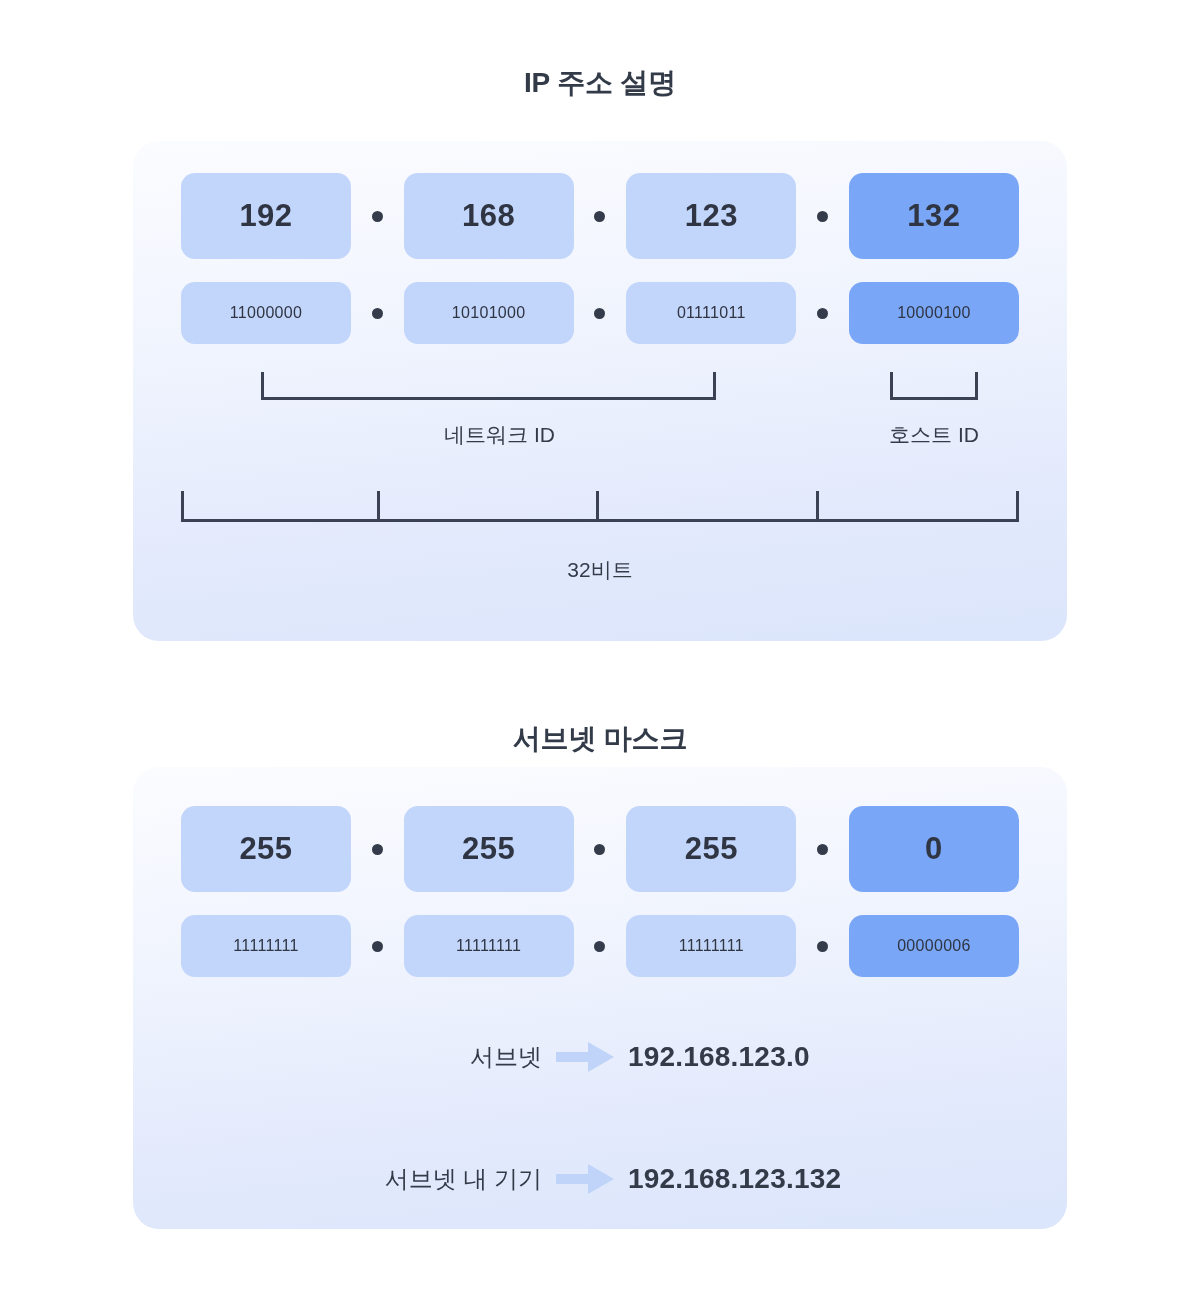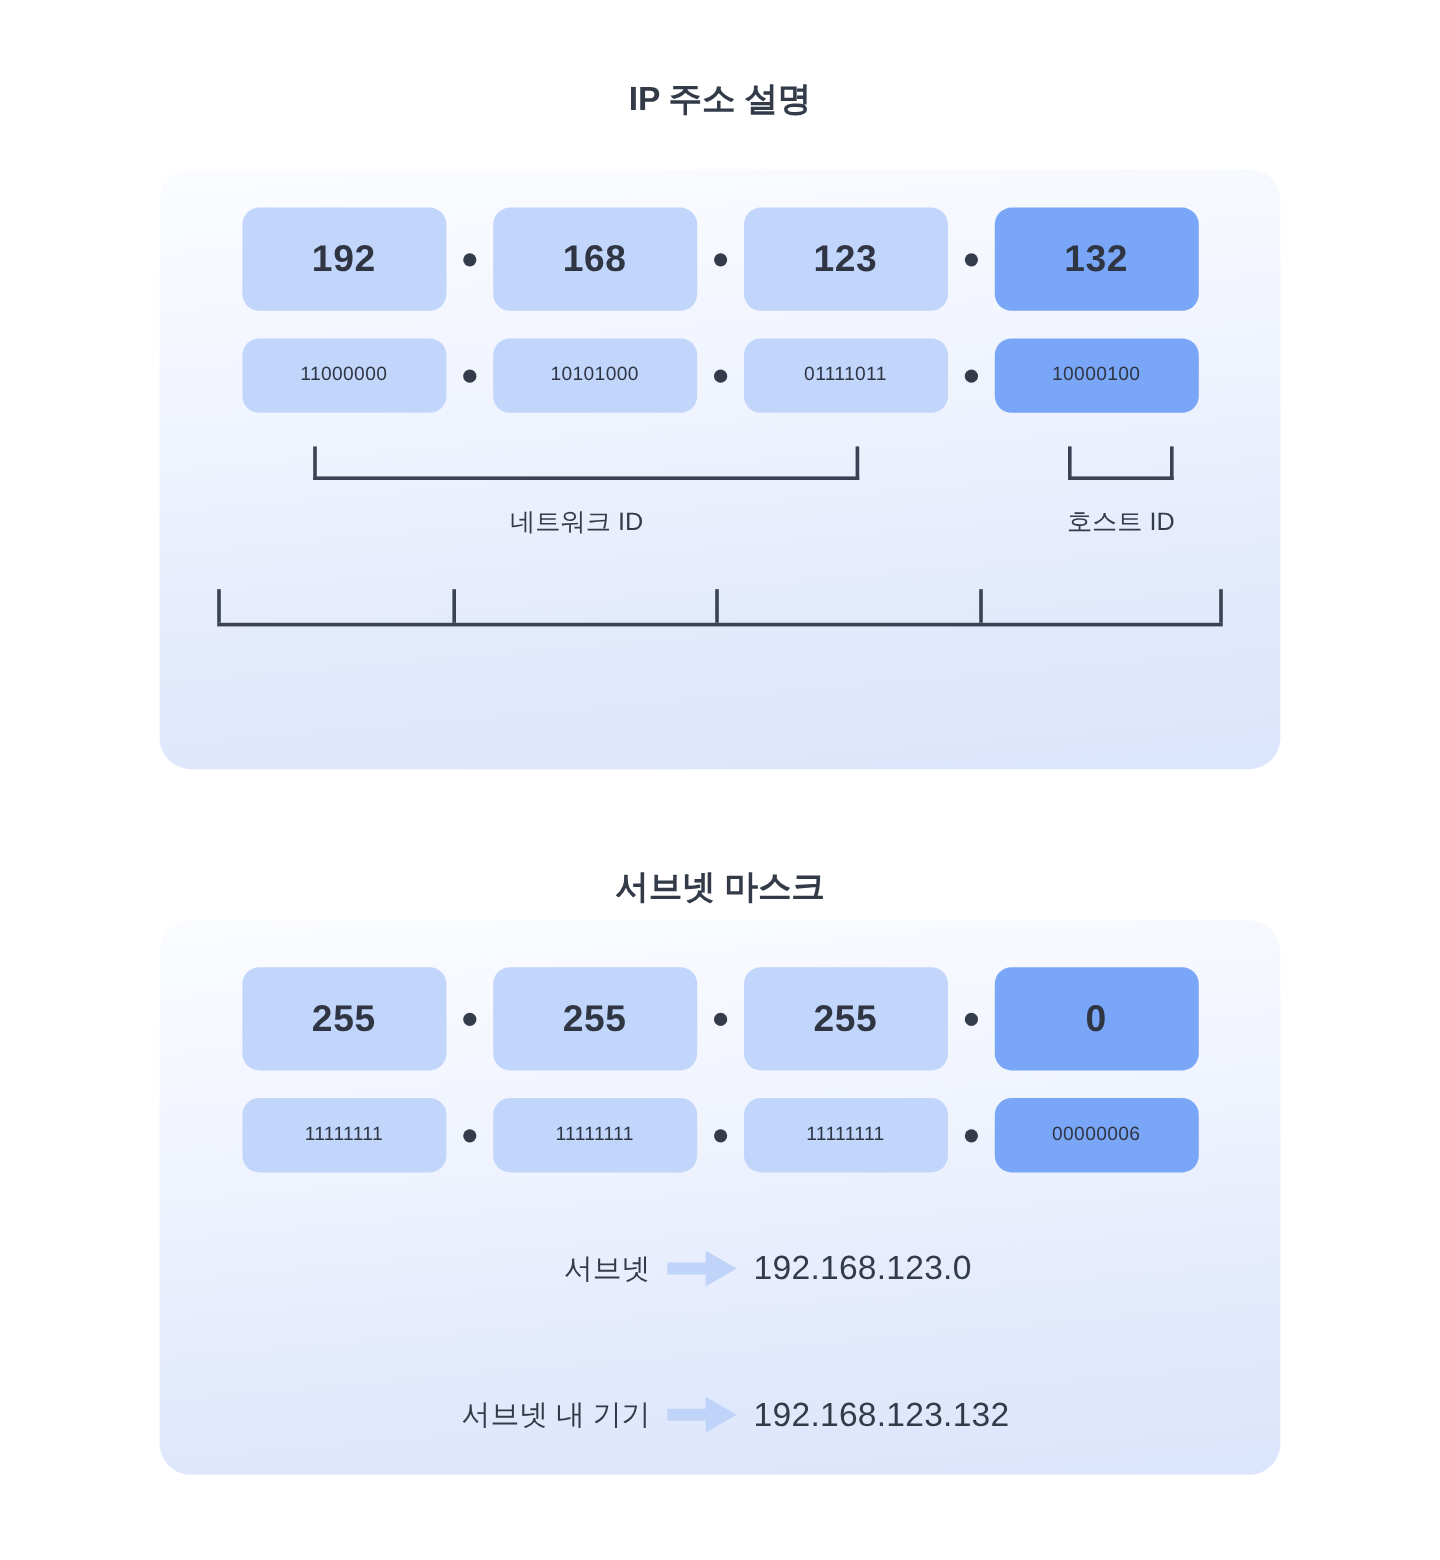--- a/index.html
+++ b/index.html
@@ -39,21 +39,21 @@
   #panel-ip   { top: 141px; height: 500px; }
   #panel-mask { top: 767px; height: 462px; }
 
   
   .octet-row {
     position: absolute;
     left: 48px;
     right: 48px;
     display: flex;
     align-items: center;
-    justify-content: center;
+    justify-content: space-between;
   }
 
   .octet-cell {
     display: flex;
     align-items: center;
   }
 
   .box {
     border-radius: 14px;
     background: #c2d5fb;
@@ -108,21 +108,21 @@
 
   .bracket-label {
     position: absolute;
     text-align: center;
     font-size: 21px;
     color: #333b49;
     white-space: nowrap;
   }
 
   #bracket-network { top: 231px; left: 128px; width: 455px; height: 28px; }
-  #label-network   { top: 280px; left: 120px; width: 455px; }
+  #label-network   { top: 280px; left: 139px; width: 455px; }
 
   #bracket-host { top: 231px; left: 757px; width: 88px; height: 28px; }
   #label-host   { top: 280px; left: 737px; width: 128px; }
 
   
   #ruler {
     position: absolute;
     top: 353px;
     left: 48px;
     width: 838px;
@@ -175,21 +175,21 @@
     align-items: center;
     justify-content: center;
   }
 
   .arrow svg { display: block; }
 
   .result-value {
     width: 300px;
     text-align: left;
     font-size: 28px;
-    font-weight: 400;
+    font-weight: 700;
     color: #333b49;
     letter-spacing: 0.2px;
     white-space: nowrap;
   }
 
   
   #title-ip   { position: absolute; top: 64px;  left: 0; width: 1200px; }
   #title-mask { position: absolute; top: 692px; left: 0; width: 1200px; margin-top: 28px; }
 </style>
 </head>
@@ -243,20 +243,21 @@
     <div class="bracket" id="bracket-host"></div>
     <div class="bracket-label" id="label-host">호스트 ID</div>
 
     <div id="ruler">
       <div class="tick" style="left:0px"></div>
       <div class="tick" style="left:196px"></div>
       <div class="tick" style="left:415px"></div>
       <div class="tick" style="left:635px"></div>
       <div class="tick" style="left:835px"></div>
     </div>
+    <div id="ruler-label">32비트</div>
   </div>
 
   <div class="section-title" id="title-mask">서브넷 마스크</div>
 
   <div class="panel" id="panel-mask">
 
     <div class="octet-row" id="mask-dec-row">
       <div class="octet-cell">
         <div class="box dec">255</div>
       </div>

